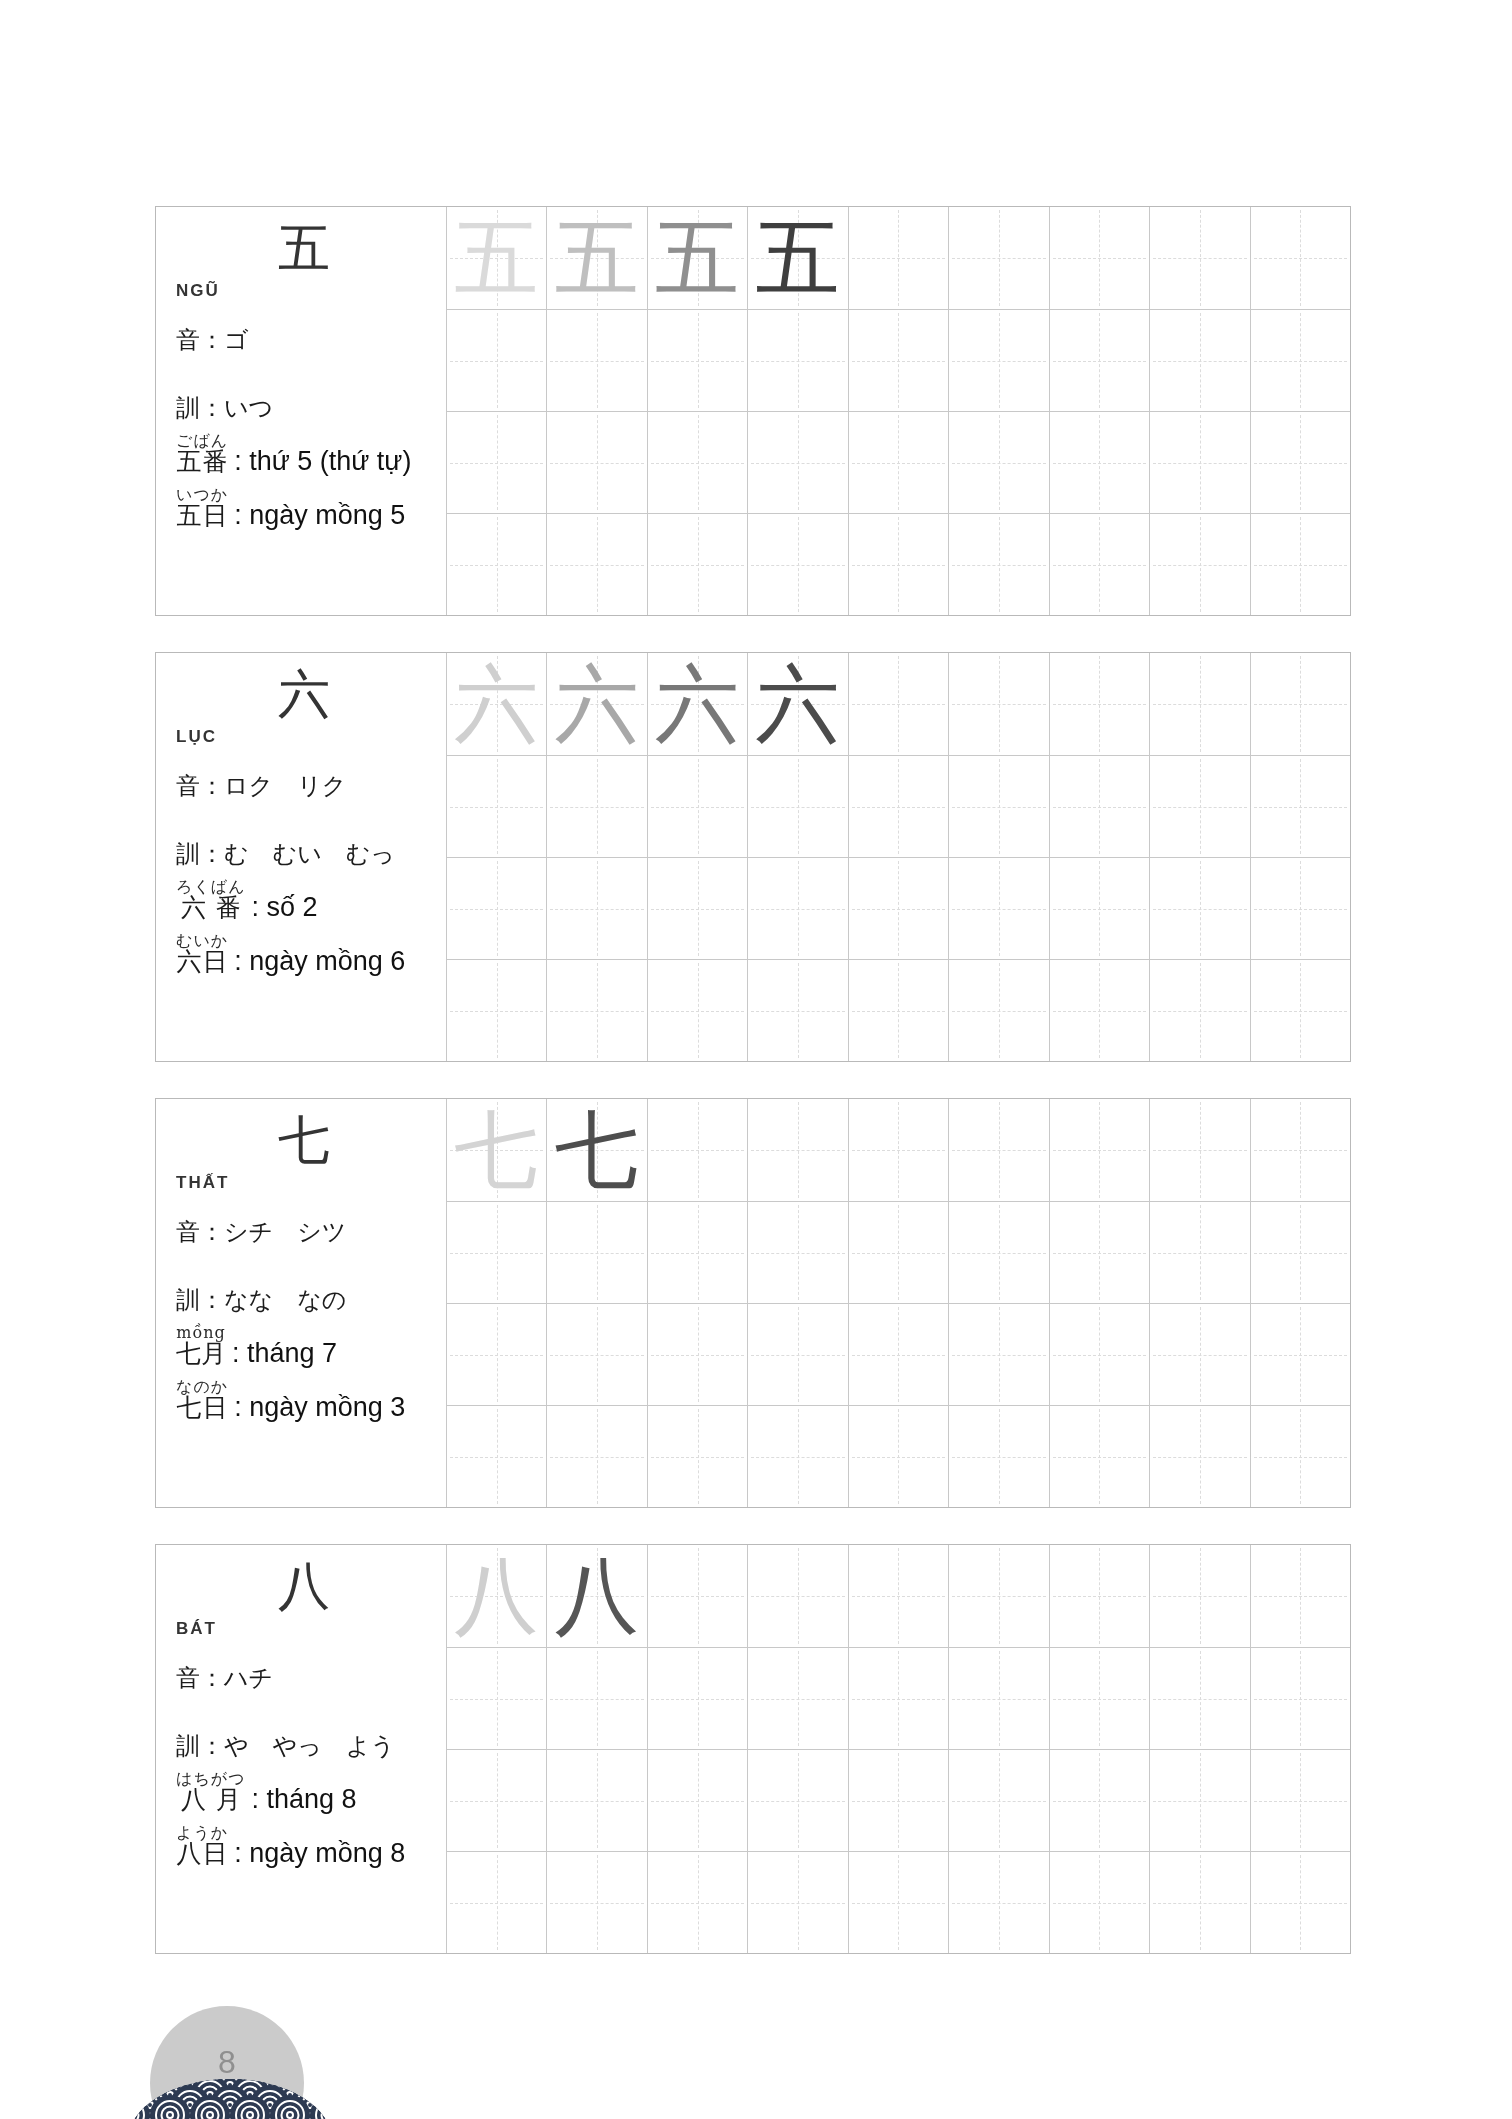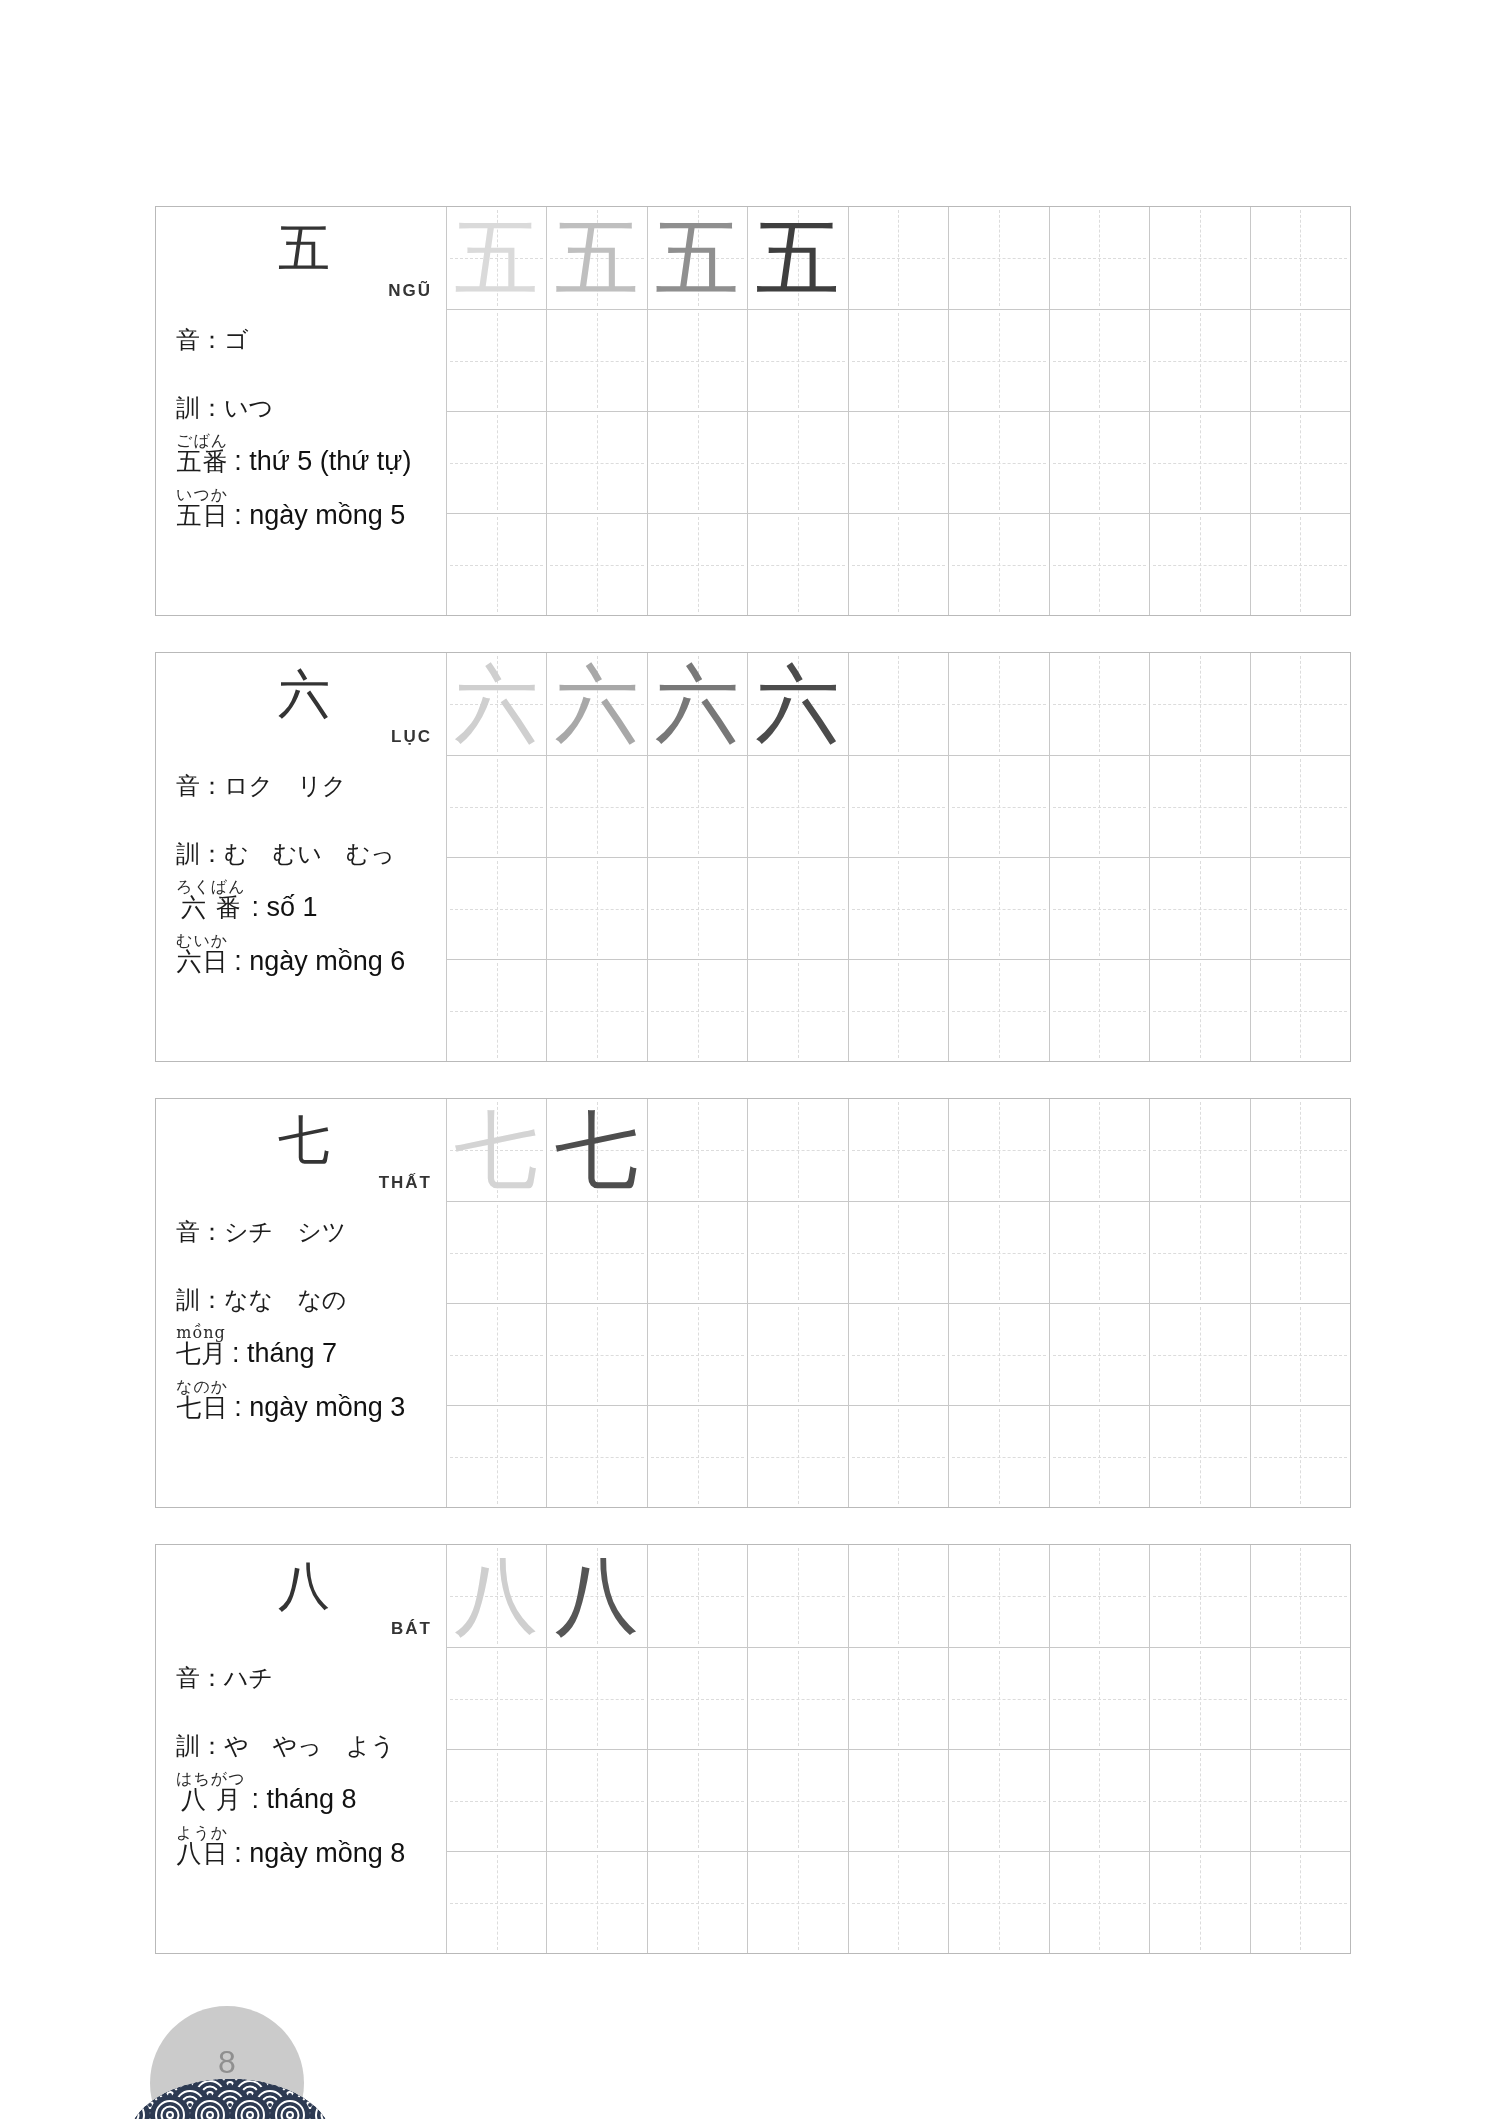--- a/index.html
+++ b/index.html
@@ -28,21 +28,21 @@
   }
 
   
   .info { width: 290px; flex: none; padding: 12px 14px 0 20px; }
   .kanji-big {
     font-family: "DejaVu Serif", serif;
     font-size: 52px; line-height: 58px;
     color: #343434; text-align: center;
   }
   .viet {
-    margin-top: 4px; text-align: right;
+    margin-top: 4px; text-align: left;
     font-size: 17px; font-weight: bold; letter-spacing: 2px;
     color: #343434;
   }
   .reading-line {
     font-family: "DejaVu Serif", serif;
     font-size: 24px; line-height: 30px;
     color: #1c1c1c;
   }
   .reading-line.on  { margin-top: 26px; font-family: Liberation Mono, monospace; }
   .reading-line.kun { margin-top: 36px; }
@@ -166,21 +166,21 @@
     </div>
   </section>
 
   <section class="kanji-section">
     <div class="info">
       <div class="kanji-big">六</div>
       <div class="viet">LỤC</div>
       <div class="reading-line on">音：ロク　リク</div>
       <div class="reading-line kun">訓：む　むい　むっ</div>
       <div class="vocab-line">
-        <ruby><span>六番</span><rt>ろくばん</rt></ruby><span class="meaning">: số 1</span>
+        <ruby><span>六番</span><rt>ろくばん</rt></ruby><span class="meaning">: số 2</span>
       </div>
       <div class="vocab-line">
         <ruby><span>六日</span><rt>むいか</rt></ruby><span class="meaning">: ngày mồng 6</span>
       </div>
     </div>
     <div class="grid-wrap">
       <div class="grid">
           <div class="cell"></div>
           <div class="cell"></div>
           <div class="cell"></div>

